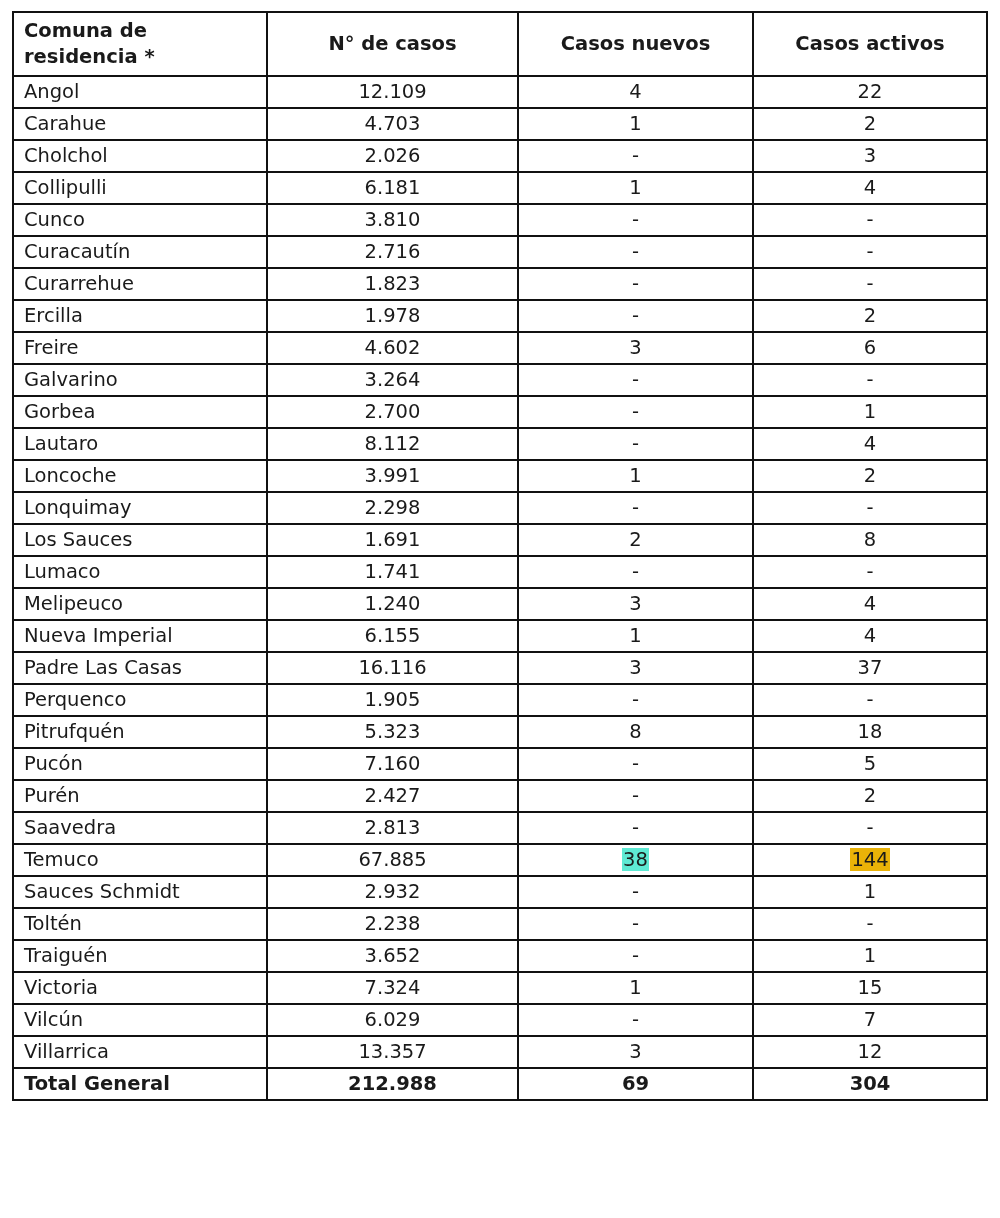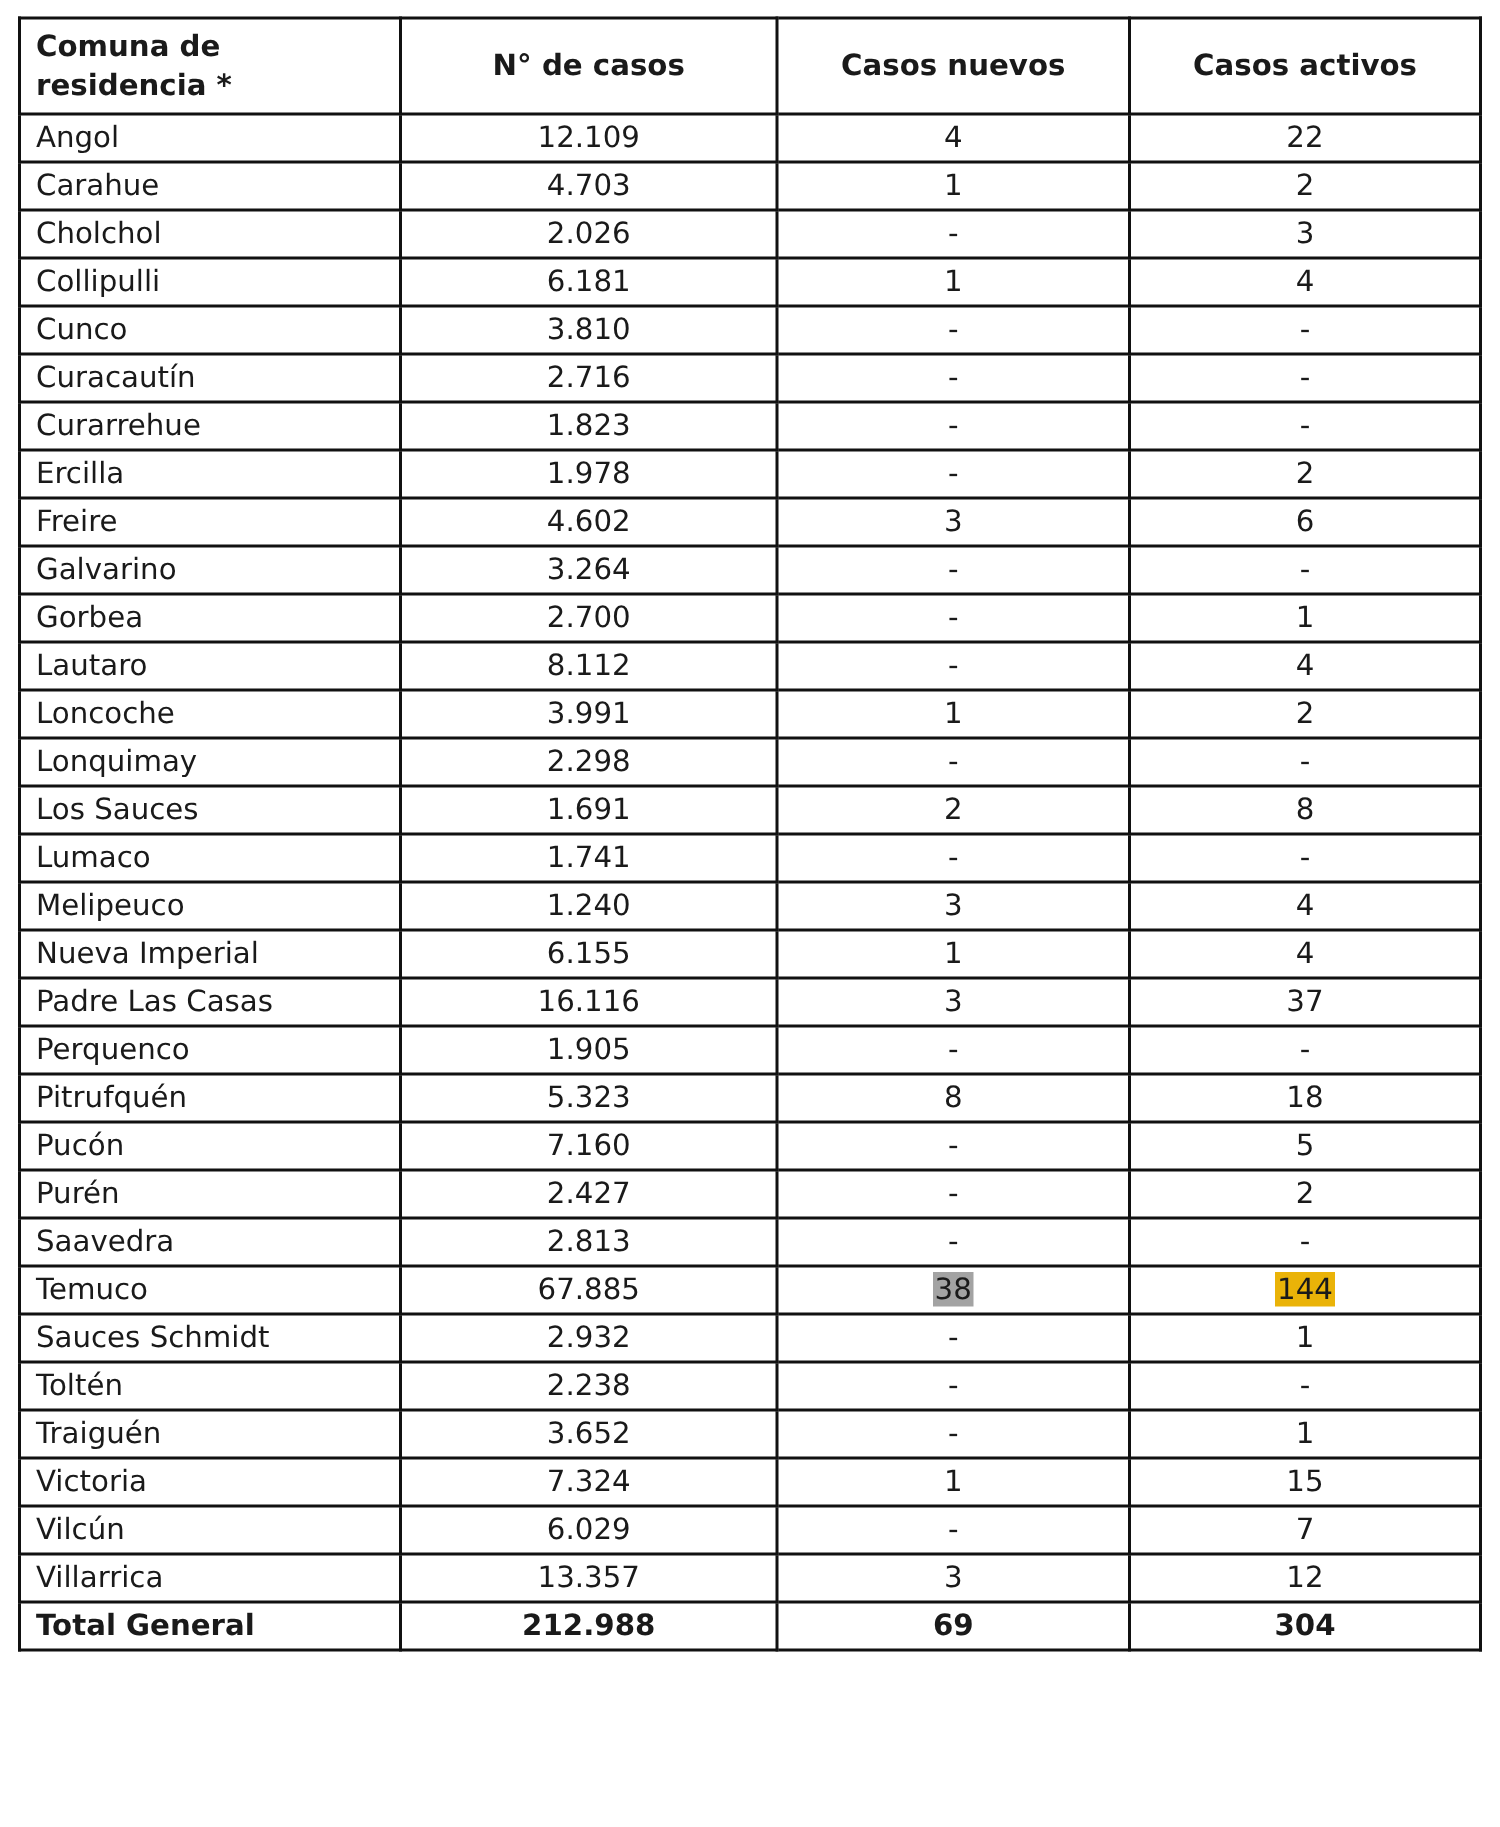--- a/index.html
+++ b/index.html
@@ -221,21 +221,21 @@
       </tr>
       <tr>
         <td>Saavedra</td>
         <td class="num">2.813</td>
         <td class="num">-</td>
         <td class="num">-</td>
       </tr>
       <tr>
         <td>Temuco</td>
         <td class="num">67.885</td>
-        <td class="num"><span class="hl" style="background: #a3a3a3;">38</span></td>
+        <td class="num"><span class="hl" style="background: #5eead4;">38</span></td>
         <td class="num"><span class="hl" style="background: #eab308;">144</span></td>
       </tr>
       <tr>
         <td>Sauces Schmidt</td>
         <td class="num">2.932</td>
         <td class="num">-</td>
         <td class="num">1</td>
       </tr>
       <tr>
         <td>Toltén</td>

